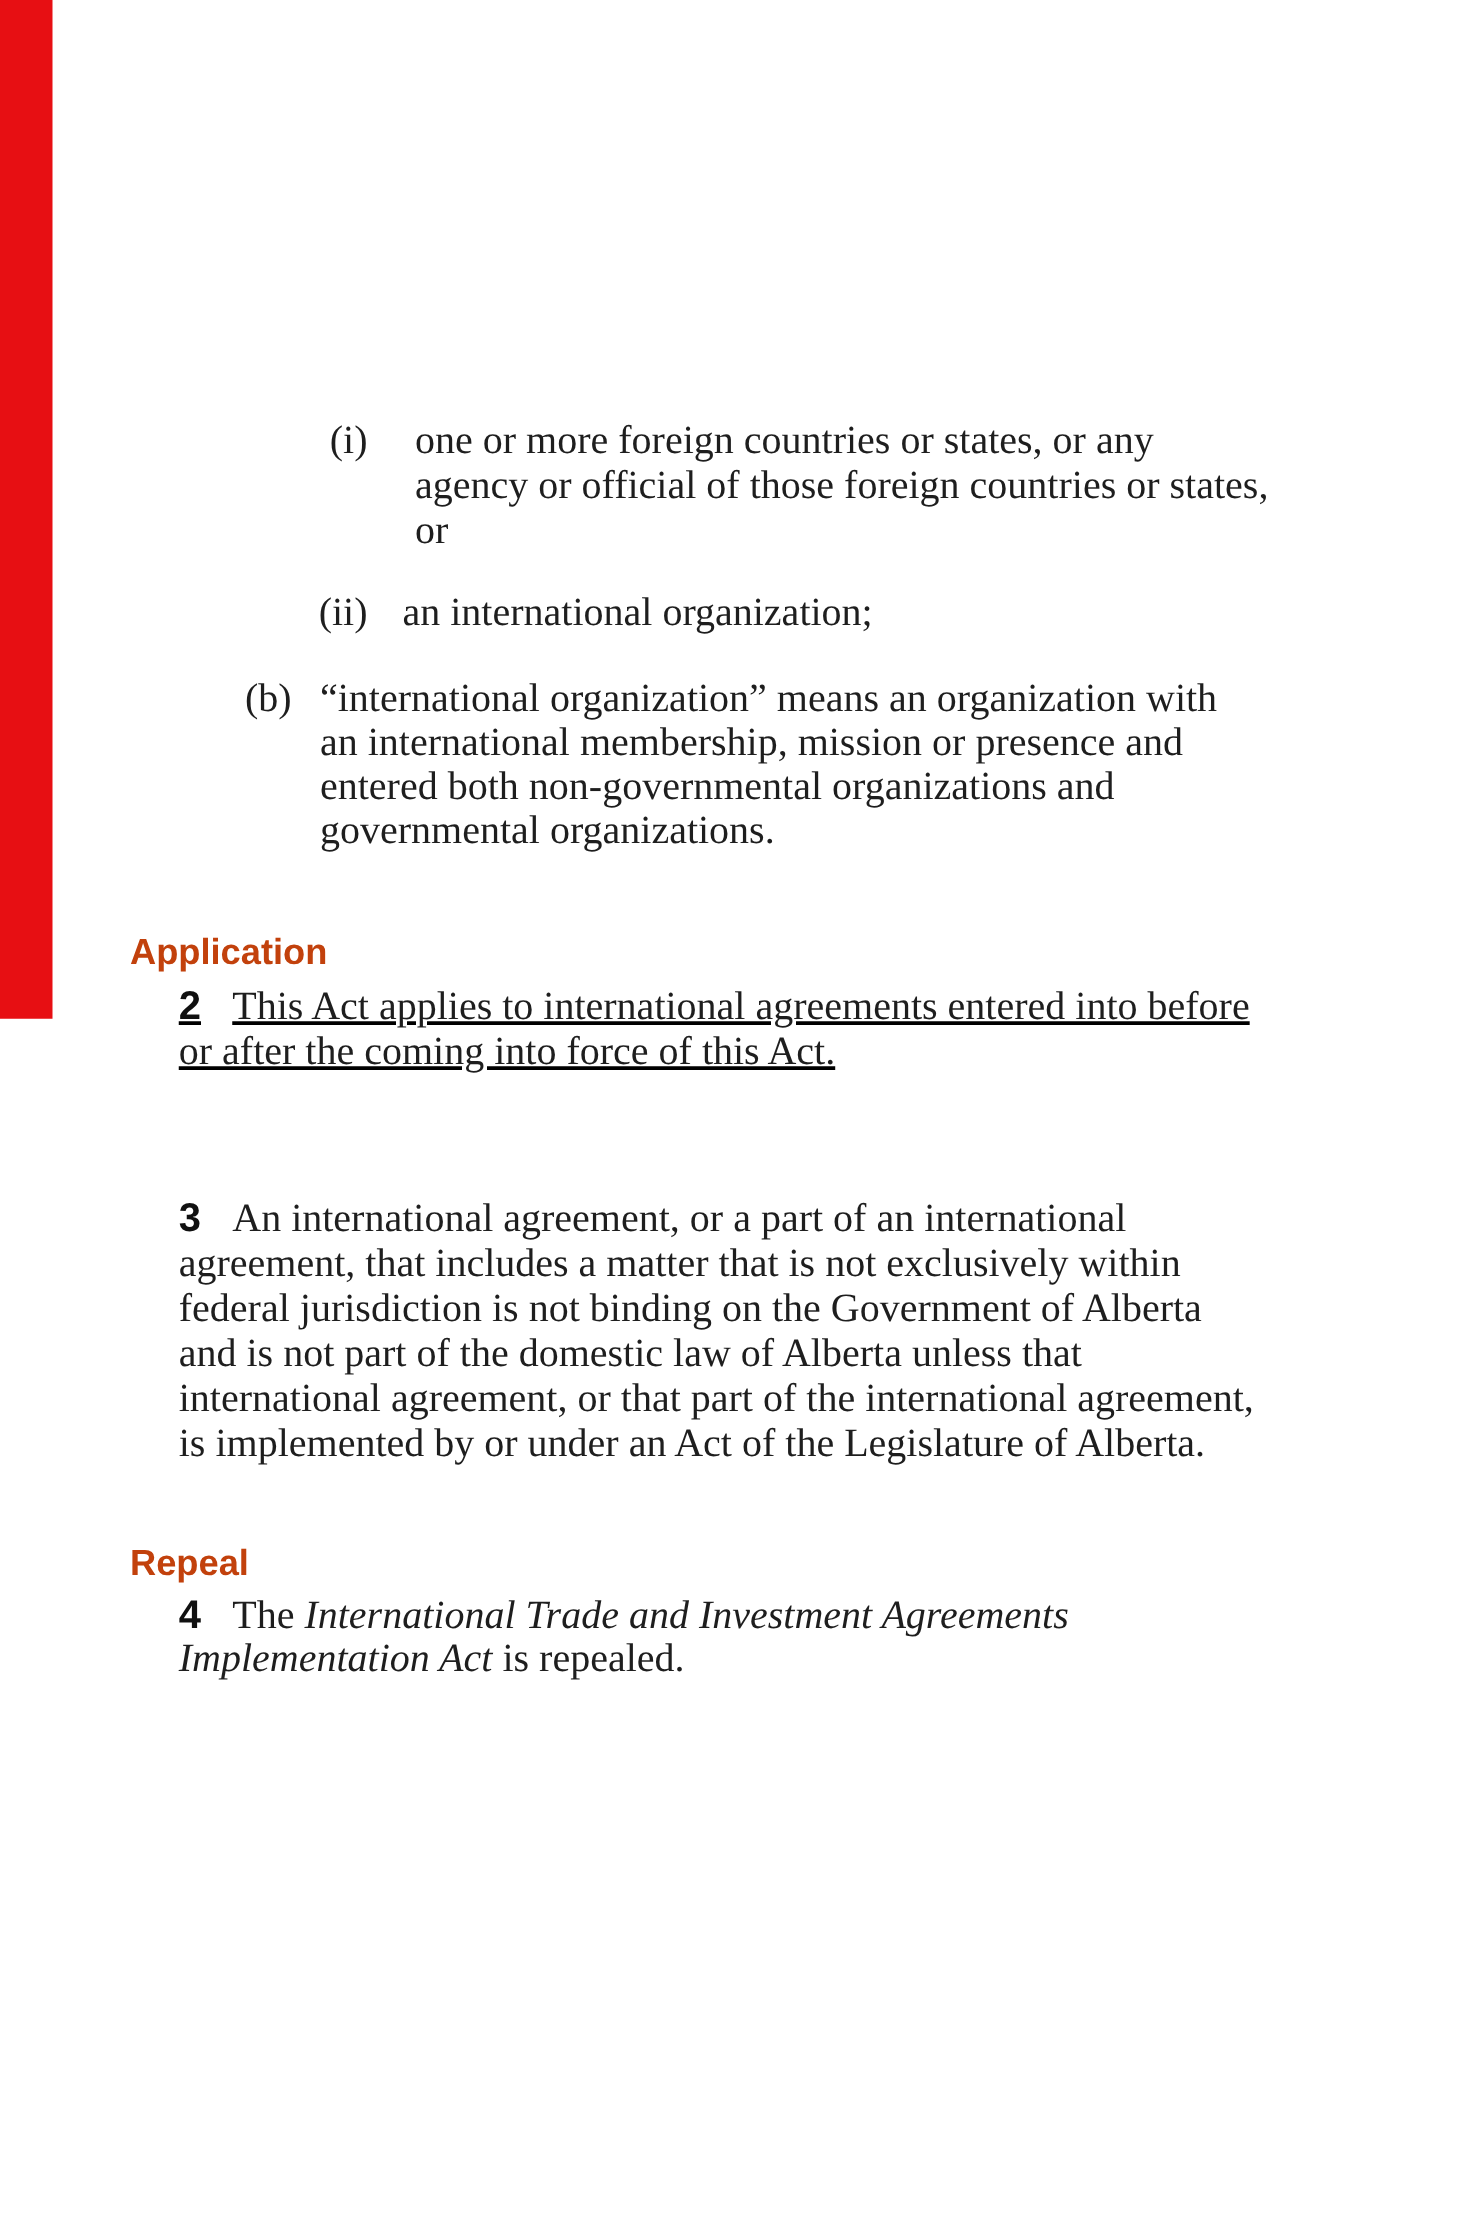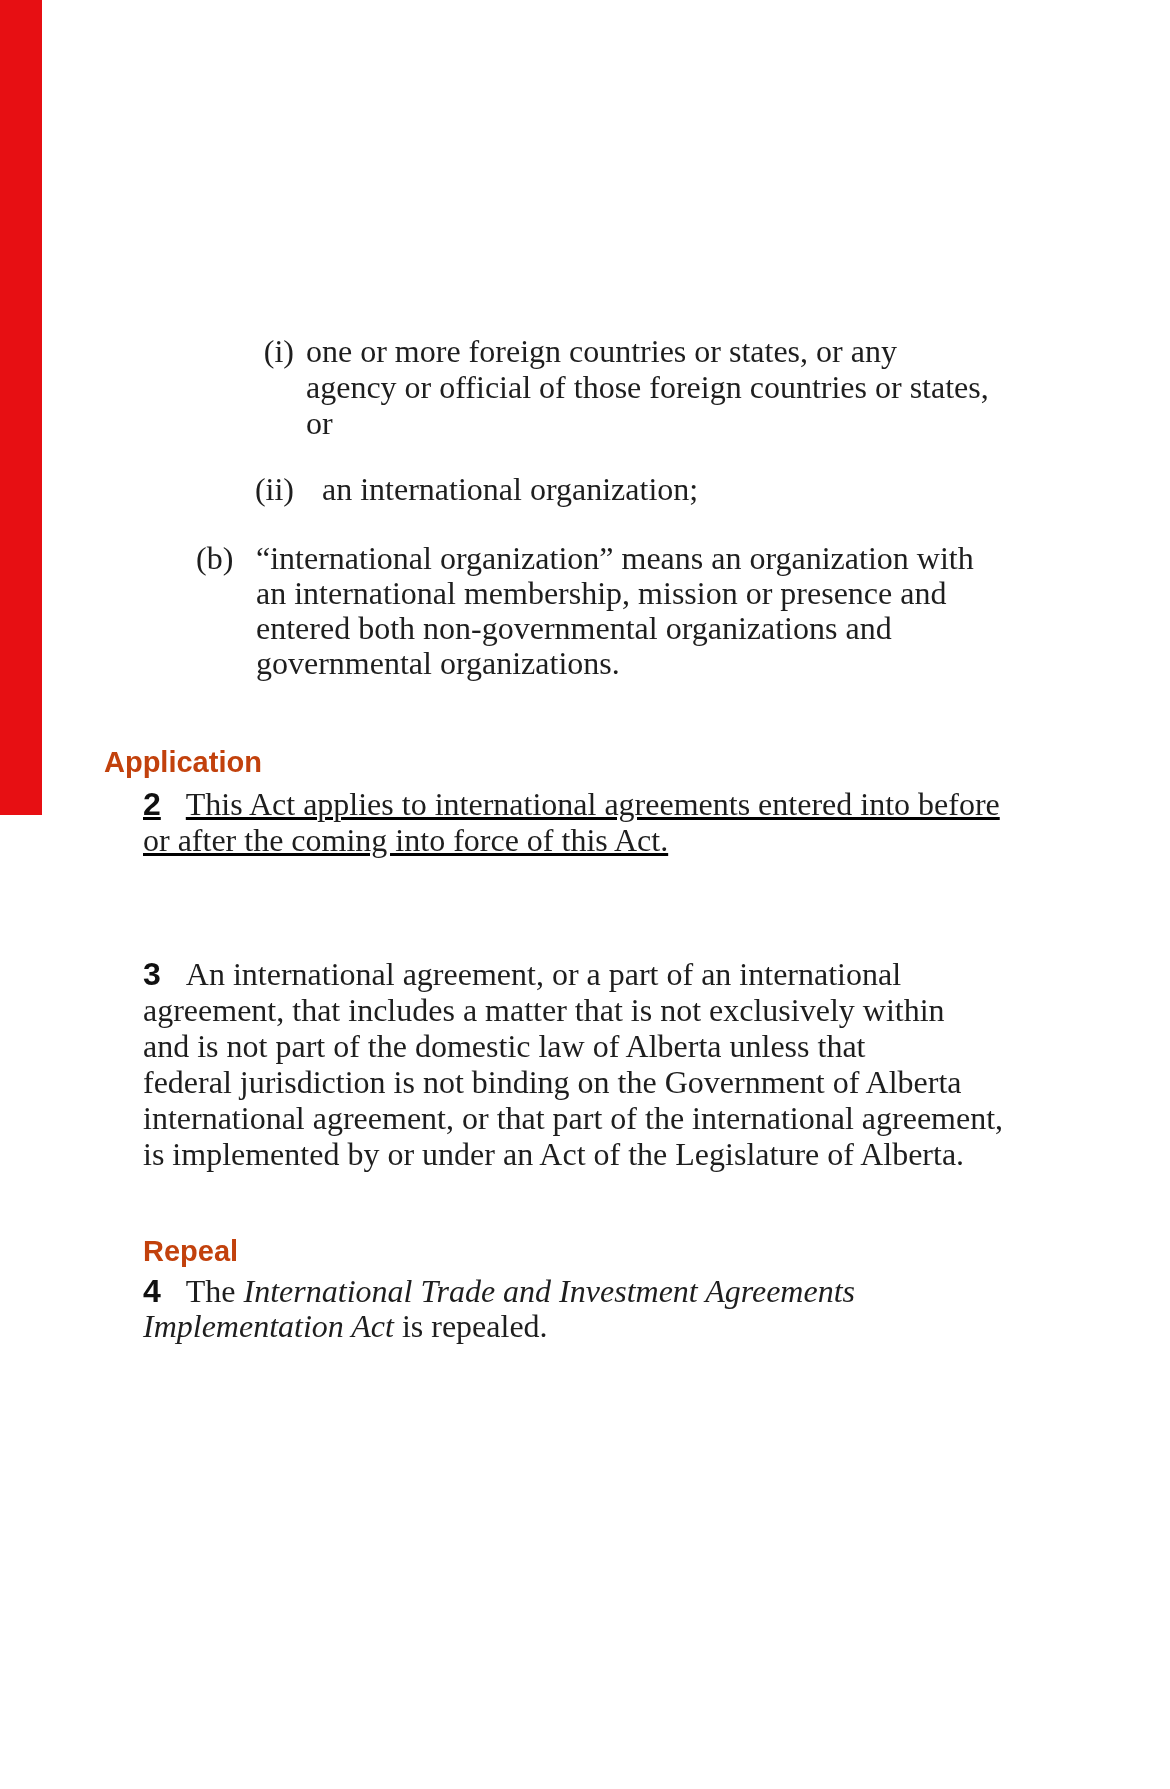--- a/index.html
+++ b/index.html
@@ -63,21 +63,21 @@
   .it { font-style: italic; margin-top: 16px; }
 </style>
 </head>
 <body>
 
 <div class="page">
 
   <div class="red-bar" style="background:#e70f13"></div>
 
   <div class="sub-label" style="left:228px; top:333px;">(i)</div>
-  <div class="block lh36" style="left:306px; top:333px;">
+  <div class="block lh36" style="left:332px; top:333px;">
     <div class="serif-line">one or more foreign countries or states, or any</div>
     <div class="serif-line">agency or official of those foreign countries or states,</div>
     <div class="serif-line">or</div>
   </div>
 
   <div class="sub-label" style="left:228px; top:471px;">(ii)</div>
   <div class="block lh36" style="left:322px; top:471px;">
     <div class="serif-line">an international organization;</div>
   </div>
 
@@ -95,27 +95,27 @@
       <span class="num">2</span><span>This Act applies to international agreements entered into before</span>
     </div>
     <div class="serif-line">or after the coming into force of this Act.</div>
   </div>
 
   <div class="block lh36" style="left:143px; top:956px;">
     <div class="serif-line">
       <span class="num">3</span><span>An international agreement, or a part of an international</span>
     </div>
     <div class="serif-line">agreement, that includes a matter that is not exclusively within</div>
+    <div class="serif-line">federal jurisdiction is not binding on the Government of Alberta</div>
     <div class="serif-line">and is not part of the domestic law of Alberta unless that</div>
-    <div class="serif-line">federal jurisdiction is not binding on the Government of Alberta</div>
     <div class="serif-line">international agreement, or that part of the international agreement,</div>
     <div class="serif-line">is implemented by or under an Act of the Legislature of Alberta.</div>
   </div>
 
-  <div class="heading" style="left:104px; top:1236px;margin-left:39px;">Repeal</div>
+  <div class="heading" style="left:104px; top:1236px;">Repeal</div>
   <div class="block lh35" style="left:143px; top:1274px;">
     <div class="serif-line">
       <span class="num">4</span><span>The </span><span class="it">International Trade and Investment Agreements</span>
     </div>
     <div class="serif-line">
       <span class="it">Implementation Act</span><span> is repealed.</span>
     </div>
   </div>
 
 </div>

